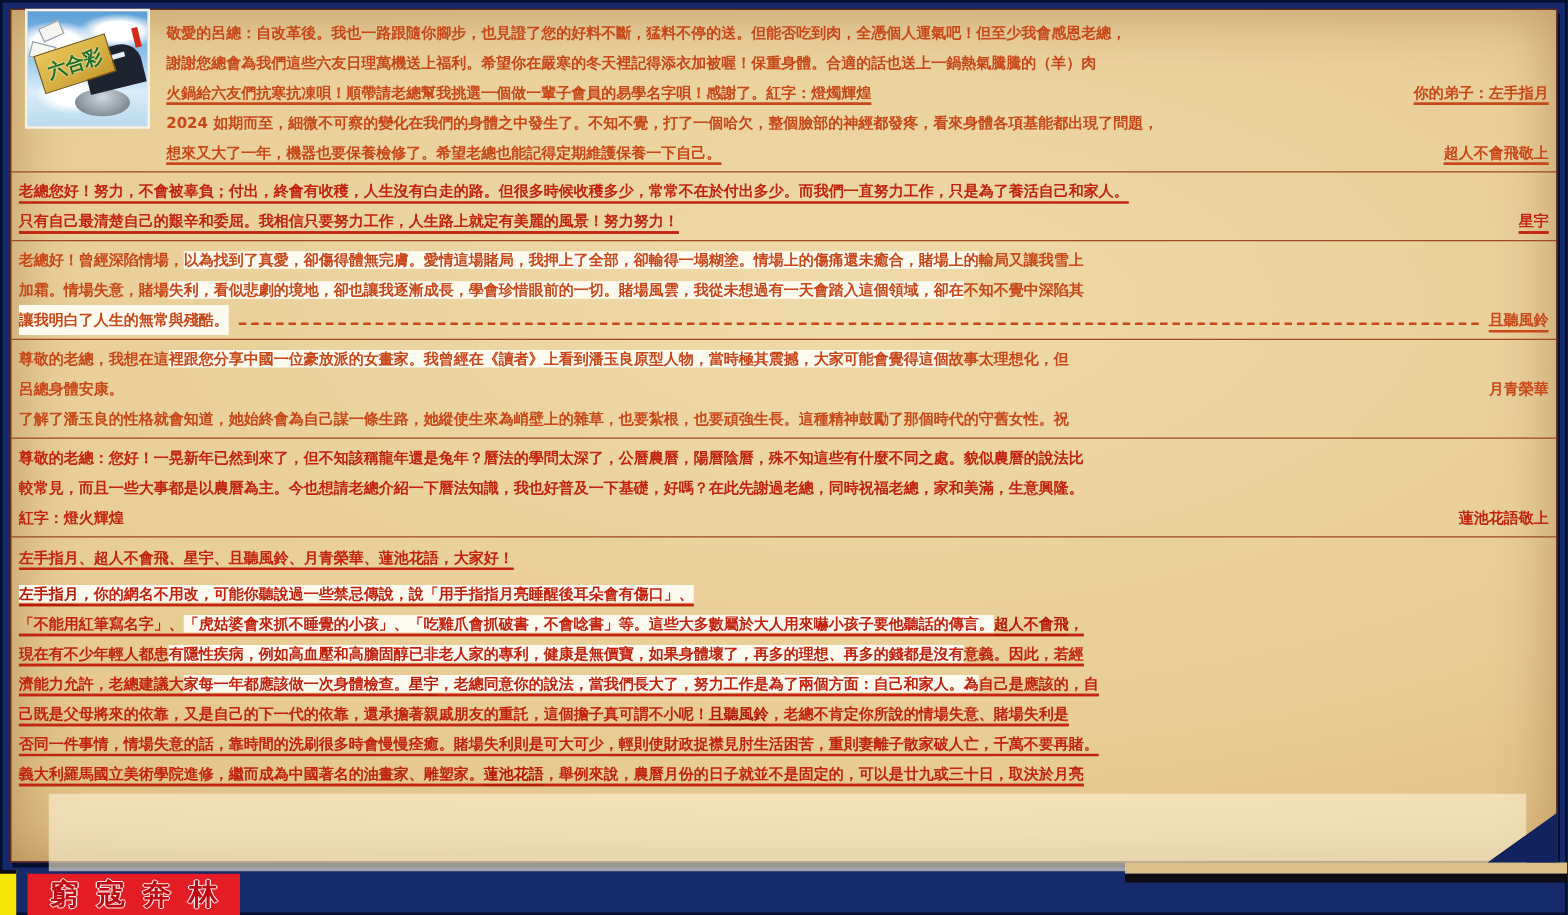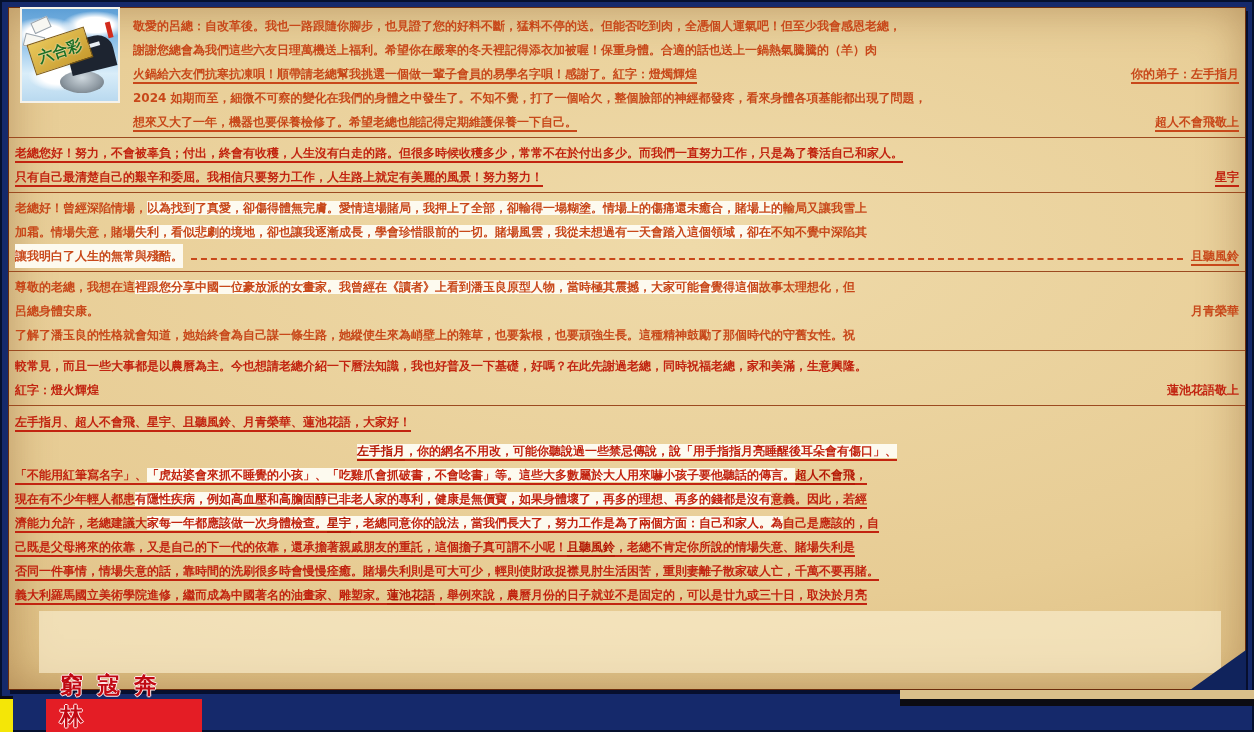--- a/index.html
+++ b/index.html
@@ -12,38 +12,38 @@
         box-shadow:inset 0 0 46px rgba(110,60,15,.38), 2px 4px 0 #070f2e;}
   .line{white-space:nowrap;line-height:24px;font-size:12px;font-weight:bold;overflow:hidden;}
   .tone-a{color:#c8481a;}
   .tone-b{color:#c22410;}
   .u, .u span{text-decoration:underline;text-decoration-thickness:1.5px;text-underline-offset:4px;gap:16px;}
   .flex{display:flex;justify-content:space-between;}
   .hl{background:#fdfaef;}
   .name{font-weight:900;color:#b51a06;}
   .indent{margin-left:118px;}
   .sep{border:0;border-top:1px solid #9c4a20;margin:3px -6px;}
-  .right{text-align:center;}
+  .right{text-align:left;}
   .dashfill{flex:1;margin:0 8px;border-bottom:2px dashed #c8481a;height:14px;text-decoration:none;}
   .void-block{margin:4px 18px 0 24px;height:62px;background:rgba(252,242,214,.6);}
   
   .logo{position:absolute;left:20px;top:7px;width:100px;height:96px;border:2px solid #f5f2ea;box-sizing:border-box;
         background:linear-gradient(180deg,#5d9fd6 0%,#8cc0e8 35%,#d9edf9 70%,#b9d9ef 100%);overflow:hidden;}
   .cloud{position:absolute;background:radial-gradient(closest-side,#ffffff 0%,#ffffff 55%,rgba(255,255,255,0) 100%);}
   .mailbox{position:absolute;left:46px;top:28px;width:46px;height:34px;background:#1d2430;border-radius:16px 16px 0 0;transform:rotate(-14deg);}
   .mail-slot{position:absolute;left:8px;top:7px;width:26px;height:4px;background:#e8eef4;transform:rotate(-2deg);}
   .mail-flag{position:absolute;right:-3px;top:-10px;width:5px;height:16px;background:#d22b1c;}
   .pedestal{position:absolute;left:38px;top:62px;width:44px;height:22px;background:radial-gradient(ellipse at 50% 30%,#cfd8de 0%,#8f9aa3 60%,#5c666e 100%);border-radius:50%;}
   .envelope{position:absolute;background:#f7f7f2;border:1px solid #9aa4ad;}
   .plaque{position:absolute;left:8px;top:26px;width:58px;height:30px;background:linear-gradient(160deg,#e8c75a,#c79a2e);
           border:1px solid #7e5a12;transform:rotate(-18deg);display:flex;align-items:center;justify-content:center;
           font-size:15px;font-weight:900;color:#1d6f22;text-shadow:0 0 2px #fff;}
   
   .corner-strip{position:absolute;left:0;top:696px;width:13px;height:36px;background:#f4e607;border-top:3px solid #0c0c12;}
-  .seal{position:absolute;left:22px;top:699px;width:156px;height:33px;background:#e41d25;display:flex;align-items:flex-end;justify-content:center;margin-left:24px;}
+  .seal{position:absolute;left:22px;top:699px;width:170px;height:33px;background:#e41d25;display:flex;align-items:center;justify-content:center;}
   .seal span{font-size:23px;font-weight:900;letter-spacing:14px;padding-left:14px;color:#c00812;
              text-shadow:-1px 0 #ffe9e9,1px 0 #ffe9e9,0 -1px #ffe9e9,0 1px #ffe9e9;}
   .step-beige{position:absolute;left:900px;top:690px;width:354px;height:9px;background:#d9bf8a;}
   .step-black{position:absolute;left:900px;top:699px;width:354px;height:7px;background:#0c0c12;}
   .fold{position:absolute;left:1190px;top:650px;width:0;height:0;border-left:56px solid transparent;border-bottom:40px solid #10235c;}
 </style>
 </head>
 <body>
 
 <div class="canvas">
@@ -88,20 +88,21 @@
       <div class="line tone-a"><span>尊敬的老總，我想在這</span><span class="hl">裡跟您分享中國一位豪放派的女畫家。我曾經在《讀者》上看到潘玉良原型人物，當時極其震撼，大家可能會覺得這個</span><span>故事太理想化，但</span></div>
       <div class="line tone-a flex">
         <span>呂總身體安康。</span>
         <span>月青榮華</span>
       </div>
       <div class="line tone-a">了解了潘玉良的性格就會知道，她始終會為自己謀一條生路，她縱使生來為峭壁上的雜草，也要紮根，也要頑強生長。這種精神鼓勵了那個時代的守舊女性。祝</div>
     </section>
     <hr class="sep">
 
     <section>
+      <div class="line tone-b">尊敬的老總：您好！一晃新年已然到來了，但不知該稱龍年還是兔年？曆法的學問太深了，公曆農曆，陽曆陰曆，殊不知這些有什麼不同之處。貌似農曆的說法比</div>
       <div class="line tone-b">較常見，而且一些大事都是以農曆為主。今也想請老總介紹一下曆法知識，我也好普及一下基礎，好嗎？在此先謝過老總，同時祝福老總，家和美滿，生意興隆。</div>
       <div class="line tone-b flex">
         <span>紅字：燈火輝煌</span>
         <span>蓮池花語敬上</span>
       </div>
     </section>
     <hr class="sep">
 
     <div class="line tone-b u" style="margin-top:4px">左手指月、超人不會飛、星宇、且聽風鈴、月青榮華、蓮池花語，大家好！</div>
 

